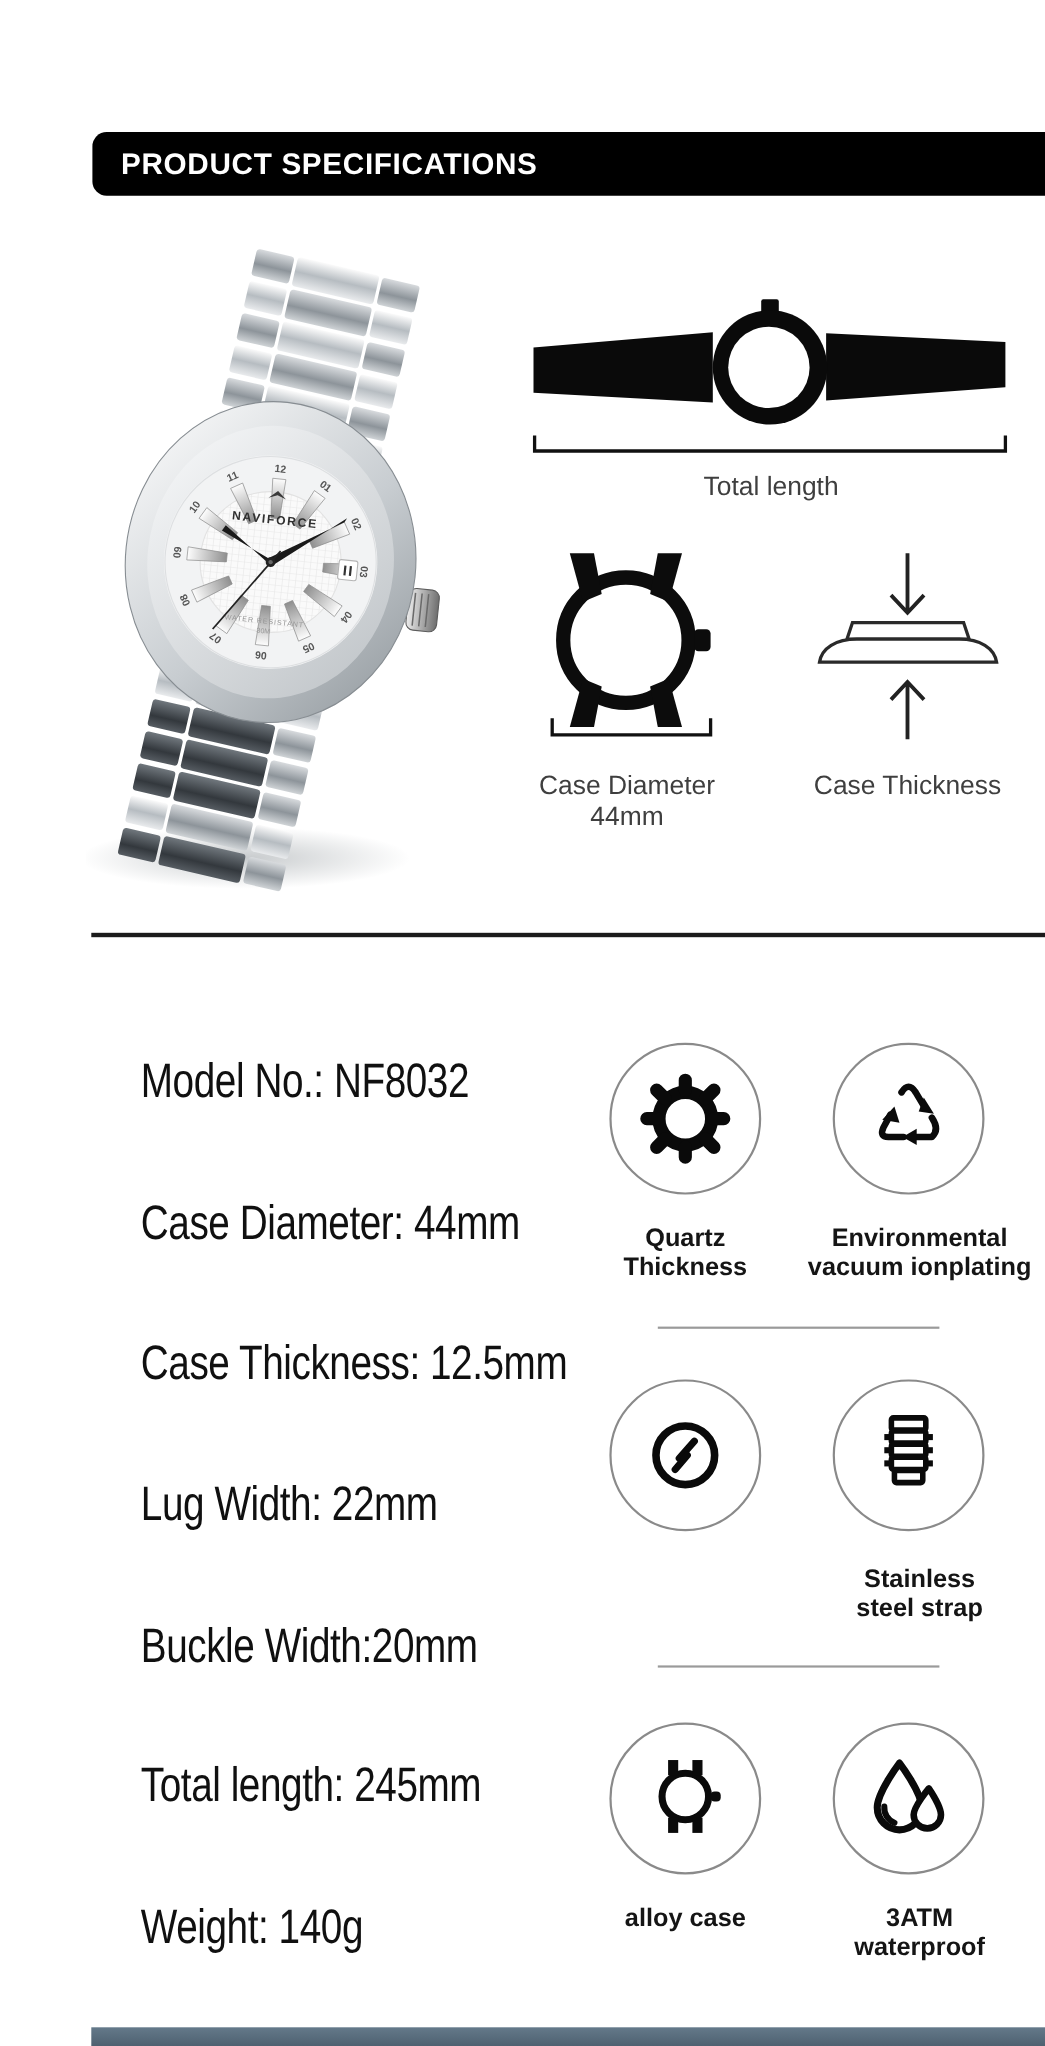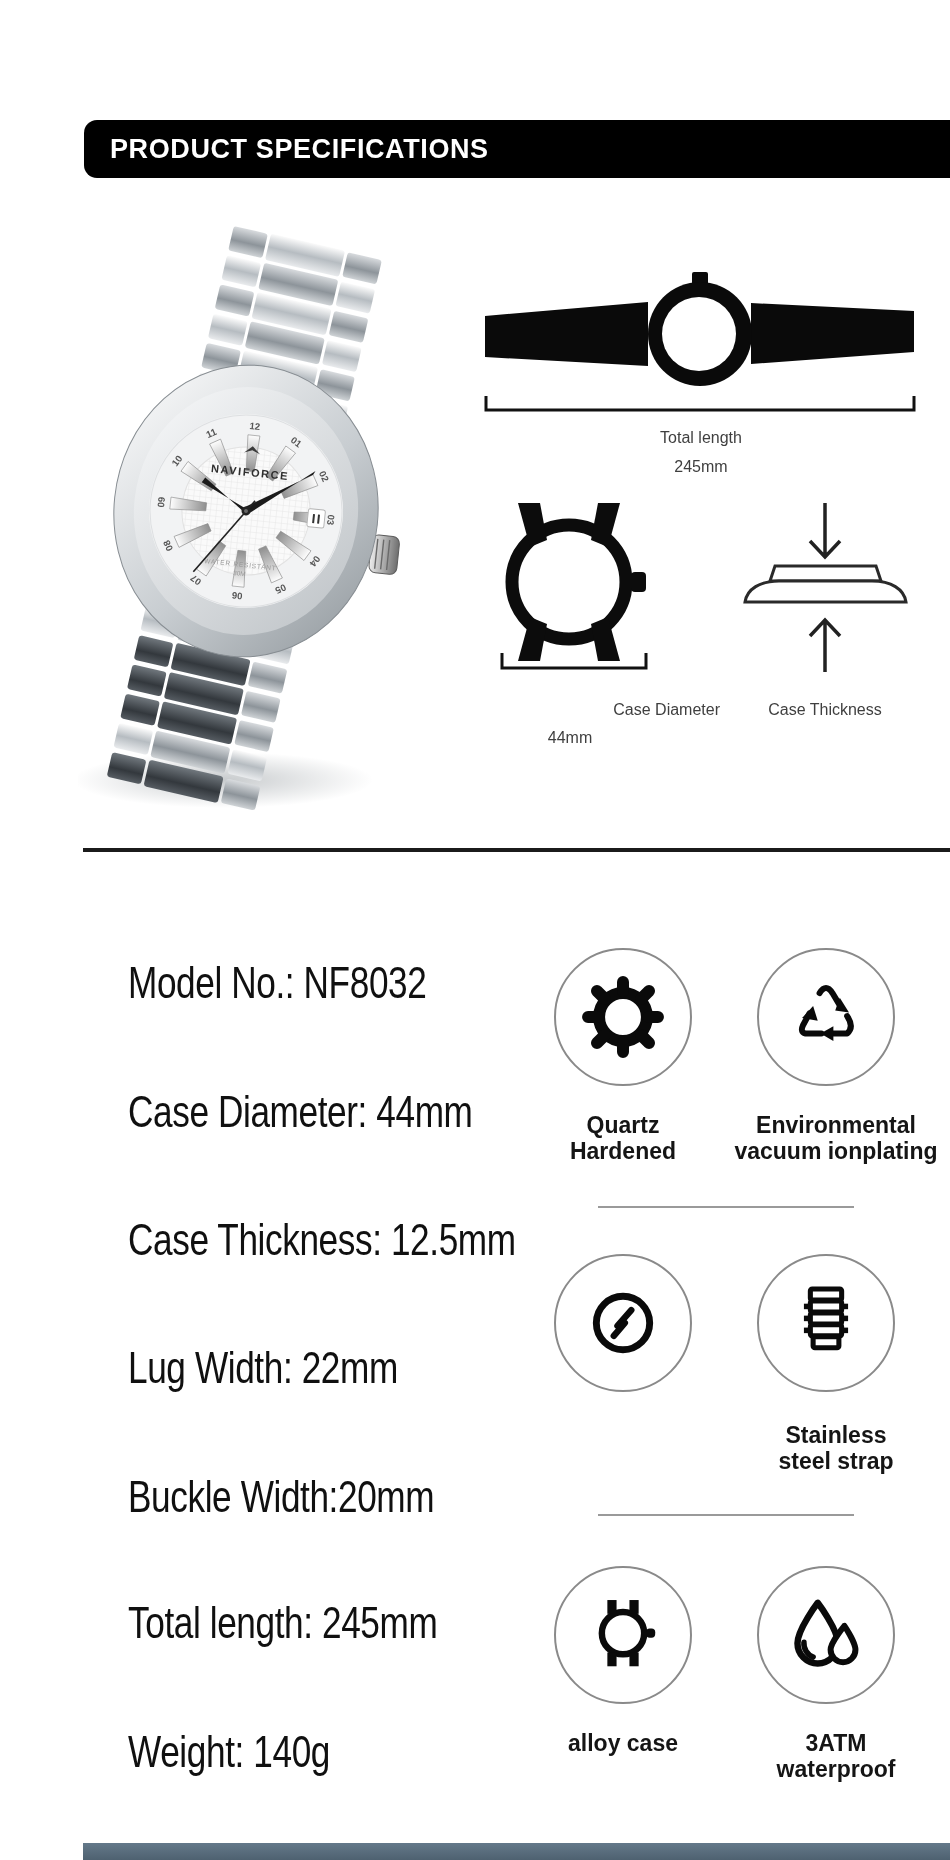--- a/index.html
+++ b/index.html
@@ -4,21 +4,21 @@
 <style>
   html,body{margin:0;padding:0;background:#fff;}
   #page{position:relative;width:950px;height:1860px;background:#ffffff;overflow:hidden;
         font-family:"Liberation Sans",sans-serif;margin-left:48px;}
   .abs{position:absolute;}
   
   #header-bar{left:36px;top:120px;width:878px;height:58px;background:#000;border-radius:13px;}
   #header-title{left:62px;top:120px;height:58px;line-height:58px;color:#fff;font-size:27px;
                 font-weight:bold;letter-spacing:.6px;white-space:nowrap;}
   
-  .cap{width:300px;text-align:center;font-size:16px;color:#3f3f3f;white-space:nowrap;}
+  .cap{width:300px;text-align:center;font-size:24px;color:#3f3f3f;white-space:nowrap;}
   
   .spec{left:80px;font-size:44px;line-height:46px;color:#101010;white-space:nowrap;
         transform:scaleX(.80);transform-origin:left top;letter-spacing:-0.5px;}
   
   .fcircle{width:134px;height:134px;border:2px solid #8a8a8a;border-radius:50%;
            display:flex;align-items:center;justify-content:center;background:#fff;}
   .flabel{width:340px;text-align:center;font-size:23px;line-height:26px;font-weight:bold;color:#151515;}
   .fdivider{width:256px;height:2px;background:#9a9a9a;}
   #main-divider{left:35px;top:848px;width:880px;height:4px;background:#1b1b1b;}
   #bottom-strip{left:35px;top:1843px;width:880px;height:17px;
@@ -247,22 +247,21 @@
 
     <g>
       <path d="M777,503 V556 M762,541 L777,557 L792,541" fill="none" stroke="#222" stroke-width="3.5"></path>
       <polygon points="727,566 828,566 833,581 722,581" fill="#fff" stroke="#2a2a2a" stroke-width="3"></polygon>
       <path d="M697,602 C699,589 712,581 731,581 L824,581 C843,581 856,589 858,602 Z" fill="#fff" stroke="#2a2a2a" stroke-width="3"></path>
       <path d="M777,672 V621 M762,636 L777,620 L792,636" fill="none" stroke="#222" stroke-width="3.5"></path>
     </g>
   </svg>
 
   <div class="abs cap" style="left:503px;top:429px;">Total length</div>
-  <div class="abs cap" style="left:503px;top:458px;">245mm</div>
-  <div class="abs cap" style="left:372px;top:701px;text-align:right;">Case Diameter</div>
+  <div class="abs cap" style="left:372px;top:701px;">Case Diameter</div>
   <div class="abs cap" style="left:372px;top:729px;">44mm</div>
   <div class="abs cap" style="left:627px;top:701px;">Case Thickness</div>
 
   <div class="abs" id="main-divider"></div>
 
   <div class="abs spec" style="top:960px;">Model No.: NF8032</div>
   <div class="abs spec" style="top:1089px;">Case Diameter: 44mm</div>
   <div class="abs spec" style="top:1217px;">Case Thickness: 12.5mm</div>
   <div class="abs spec" style="top:1345px;">Lug Width: 22mm</div>
   <div class="abs spec" style="top:1474px;">Buckle Width:20mm</div>
@@ -272,21 +271,21 @@
   <div class="abs fcircle" style="left:506px;top:948px;">
     <svg width="92" height="92" viewBox="0 0 100 100">
       <g stroke="#0a0a0a" stroke-width="13" stroke-linecap="round" fill="none">
         <circle cx="50" cy="50" r="26"></circle>
         <path d="M50,22 V12 M69.8,30.2 L78.3,21.7 M78,50 H88 M69.8,69.8 L78.3,78.3 M50,78 V88 M30.2,69.8 L21.7,78.3 M22,50 H12 M30.2,30.2 L21.7,21.7"></path>
       </g>
     </svg>
   </div>
   <div class="abs flabel" style="left:405px;top:1112px;">
     <div>Quartz</div>
-    <div>Hardened</div>
+    <div>Thickness</div>
   </div>
   <div class="abs fcircle" style="left:709px;top:948px;">
     <svg width="92" height="92" viewBox="0 0 100 100">
       <g stroke="#0a0a0a" stroke-width="6.5" stroke-linecap="round" stroke-linejoin="round" fill="none">
         <path d="M43,24 Q50,13 57,24 L66,39"></path>
         <path d="M73,49 Q81,61 73,68 L58,68"></path>
         <path d="M45,68 L30,68 Q21,68 25,59 L32,46"></path>
       </g>
       <g fill="#0a0a0a">
         <polygon points="60,43 75,45 65,29"></polygon>

